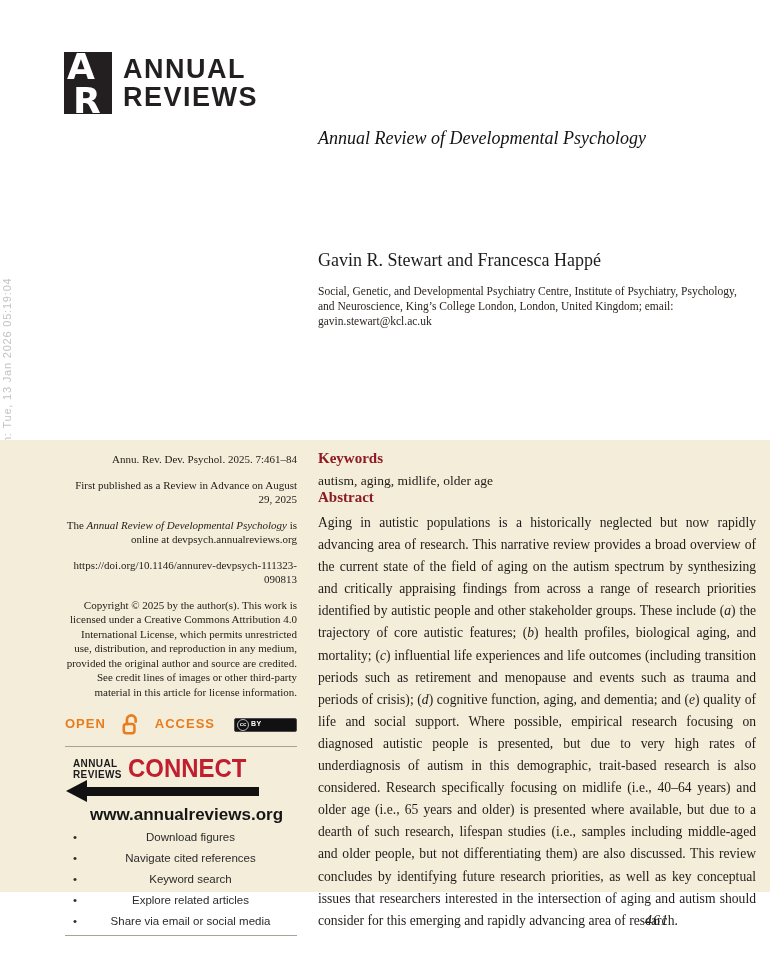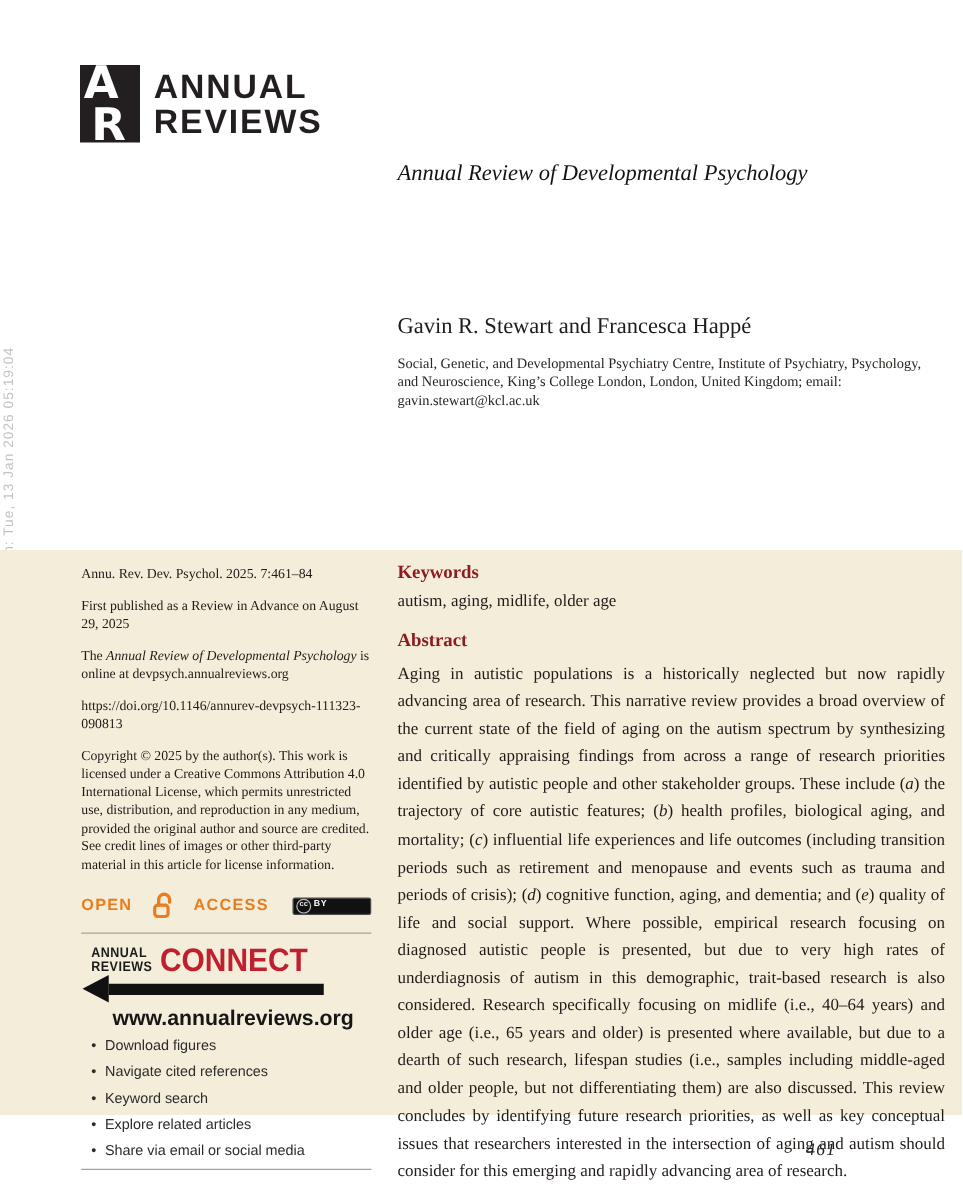--- a/index.html
+++ b/index.html
@@ -44,21 +44,21 @@
   .affiliation {
     position:absolute; left:318px; top:284px; width:430px;
     font-size:11.5px; line-height:15px; color:#2a2521;
   }
 
   
   .band { position:absolute; left:0; top:440px; width:770px; height:452px; background:#f3edda; }
 
   
   .sidecol { position:absolute; left:65px; top:452px; width:232px; font-size:11px; line-height:14.5px; color:#201b18; }
-  .sidecol p { margin-bottom:11px; }
+  .sidecol p { margin-bottom:11px;text-align:right; }
   .oa-row { display:flex; align-items:center; gap:15px; margin:14px 0 10px 0; }
   .oa-word { font-family:"Liberation Sans", sans-serif; font-weight:bold; font-size:13px; letter-spacing:1px; color:#e87d1e; }
   .cc-badge { display:inline-flex; align-items:center; height:14px; border:1px solid #4a4a4a; background:#111; border-radius:2px; margin-left:4px; overflow:hidden; width:64px; }
   .cc-circle {
     width:12px; height:12px; border:1px solid #bbb; border-radius:50%;
     color:#eee; font-family:"Liberation Sans", sans-serif; font-size:6px; font-weight:bold;
     display:flex; align-items:center; justify-content:center; margin:0 2px; flex:none;
   }
   .cc-by { color:#fff; font-family:"Liberation Sans", sans-serif; font-size:7px; font-weight:bold; letter-spacing:0.5px; }
 
@@ -73,27 +73,27 @@
     font-family:"Liberation Sans", sans-serif; font-weight:bold; color:#c01f2f;
     font-size:26px; line-height:22px; letter-spacing:0px; transform:scaleX(0.92); transform-origin:left bottom;
   }
   .connect-arrow { position:relative; height:9px; background:#111; width:172px; margin:8px 0 0 22px; }
   .connect-arrow::before {
     content:""; position:absolute; left:-21px; top:-7px; width:0; height:0;
     border-right:21px solid #111; border-top:11.5px solid transparent; border-bottom:11.5px solid transparent;
   }
   .connect-url { font-family:"Liberation Sans", sans-serif; font-weight:bold; font-size:17px; color:#161616; margin:12px 0 7px 25px; }
   .connect-links { list-style:none; margin-left:8px; font-family:"Liberation Sans", sans-serif; font-size:11.5px; color:#2b2b2b; }
-  .connect-links li { margin-bottom:6.5px; padding-left:11px; position:relative; }
+  .connect-links li { margin-bottom:6.5px; padding-left:11px; position:relative;text-align:center; }
   .connect-links li::before { content:"•"; position:absolute; left:0; top:0; }
 
   
   .maincol { position:absolute; left:318px; top:450px; width:438px; }
   .sect-head { font-size:15px; font-weight:bold; color:#8e1b21; margin-bottom:6px; }
-  .keywords-text { font-size:13.5px; color:#201b18; margin-bottom:16px; }
+  .keywords-text { font-size:13.5px; color:#201b18; }
   .abstract-text { font-size:13.6px; line-height:22.1px; color:#201b18; text-align:justify; }
 
   .page-number { position:absolute; left:645px; top:913px; font-size:14px; font-style:italic; color:#222; letter-spacing:1px; }
 </style>
 </head>
 <body>
 
 <div class="page">
 
   <div class="watermark">5.220.151.138 On: Tue, 13 Jan 2026 05:19:04</div>

